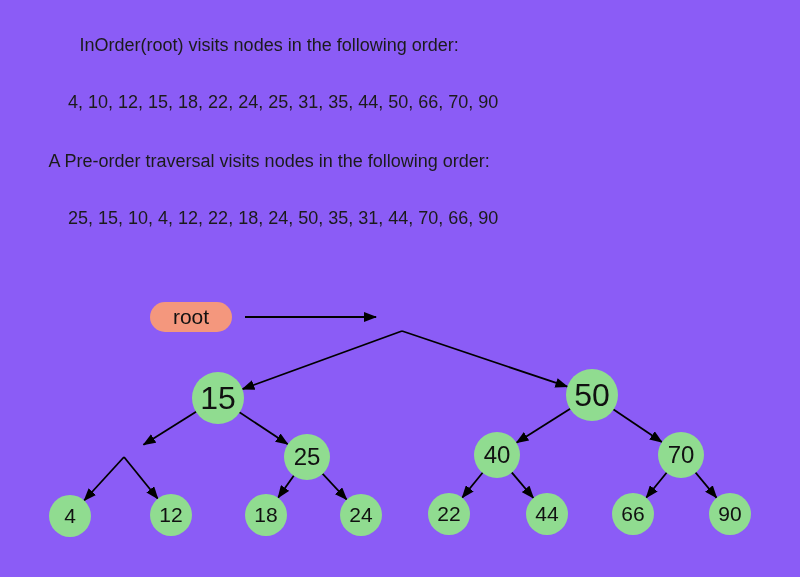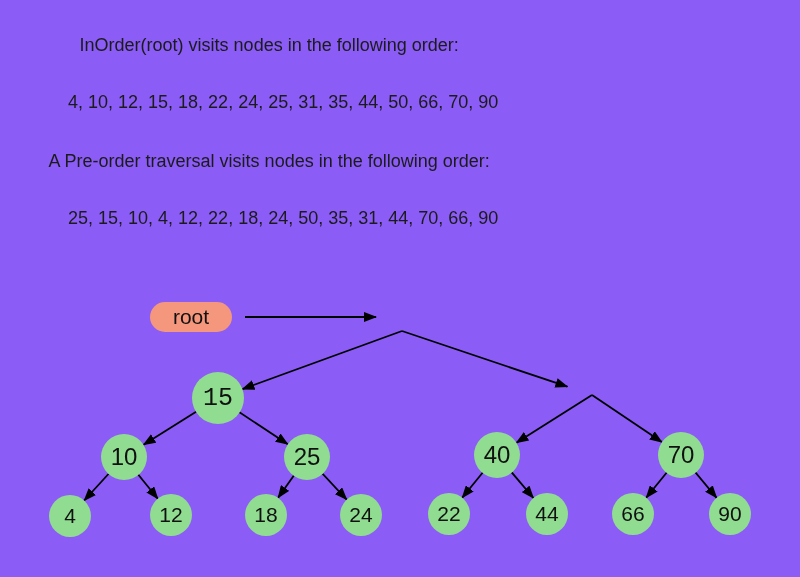--- a/index.html
+++ b/index.html
@@ -46,21 +46,21 @@
   }
 
   .node {
     position: absolute;
     background: #90DC90;
     border-radius: 50%;
     display: flex; align-items: center; justify-content: center;
     color: #111111;
   }
   .lvl1 { font-size: 28px; }
-  .lvl2 { font-size: 25px; font-family: Liberation Mono, monospace; }
+  .lvl2 { font-size: 32px; }
   .lvl3 { font-size: 24px; }
   .lvl4 { font-size: 21px; }
 </style>
 </head>
 <body>
 
 <div class="canvas">
 
   <div class="textblocks">
     <div class="tblock">
@@ -101,22 +101,22 @@
     <line x1="497" y1="455" x2="533.4" y2="498.0" marker-end="url(#arrow)"></line>
 
     <line x1="681" y1="455" x2="646.2" y2="497.7" marker-end="url(#arrow)"></line>
     <line x1="681" y1="455" x2="716.6" y2="497.8" marker-end="url(#arrow)"></line>
   </svg>
 
   <div class="root-pill">root</div>
 
 
   <div class="node lvl2" style="left:192px; top:372px; width:52px; height:52px;">15</div>
+  <div class="node lvl2" style="left:566px; top:369px; width:52px; height:52px;">50</div>
 
-  <div class="node lvl3" style="left:101px; top:434px; width:46px; height:46px;">10</div>
   <div class="node lvl3" style="left:284px; top:434px; width:46px; height:46px;">25</div>
   <div class="node lvl3" style="left:474px; top:432px; width:46px; height:46px;">40</div>
   <div class="node lvl3" style="left:658px; top:432px; width:46px; height:46px;">70</div>
 
   <div class="node lvl4" style="left:49px;  top:495px; width:42px; height:42px;">4</div>
   <div class="node lvl4" style="left:150px; top:494px; width:42px; height:42px;">12</div>
   <div class="node lvl4" style="left:245px; top:494px; width:42px; height:42px;">18</div>
   <div class="node lvl4" style="left:340px; top:494px; width:42px; height:42px;">24</div>
   <div class="node lvl4" style="left:428px; top:493px; width:42px; height:42px;">22</div>
   <div class="node lvl4" style="left:526px; top:493px; width:42px; height:42px;">44</div>

